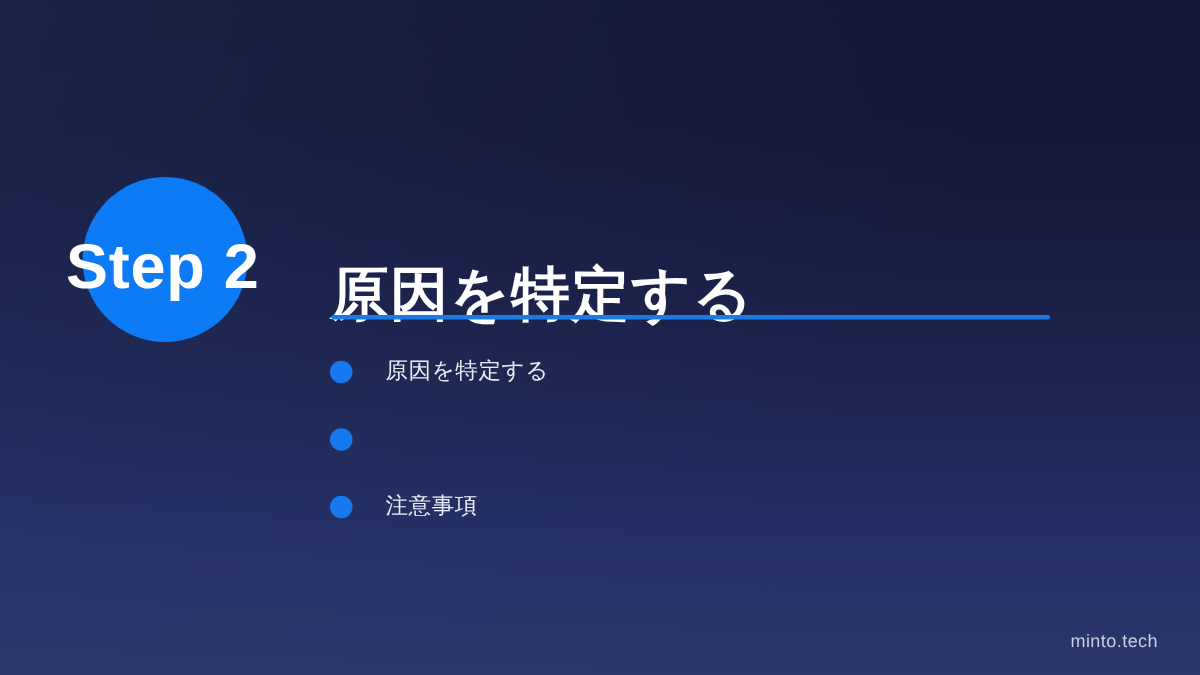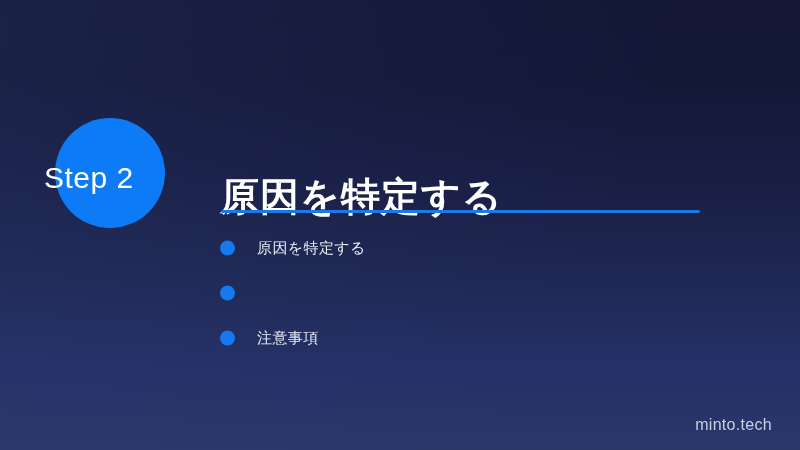--- a/index.html
+++ b/index.html
@@ -55,22 +55,22 @@
     background: #0d7bf5;
   }
 
   .step-label {
     position: absolute;
     left: 44px;
     top: 158px;
     width: 165px;
     height: 42px;
     line-height: 40px;
-    font-size: 30px;
-    font-weight: 400;
+    font-size: 42px;
+    font-weight: 700;
     letter-spacing: 0.5px;
     color: #ffffff;
     white-space: nowrap;
   }
 
   
   .title {
     position: absolute;
     left: 220px;
     top: 147px;
@@ -133,21 +133,21 @@
     color: #e9edf7;
     letter-spacing: 0.4px;
     white-space: nowrap;
   }
 
   
   .watermark {
     position: absolute;
     right: 28px;
     bottom: 16px;
-    font-size: 16px;
+    font-size: 12px;
     font-weight: 400;
     letter-spacing: 0.3px;
     color: #c9cfe4;
     white-space: nowrap;
     margin-top: 44px;
   }
 </style>
 </head>
 <body>
 

